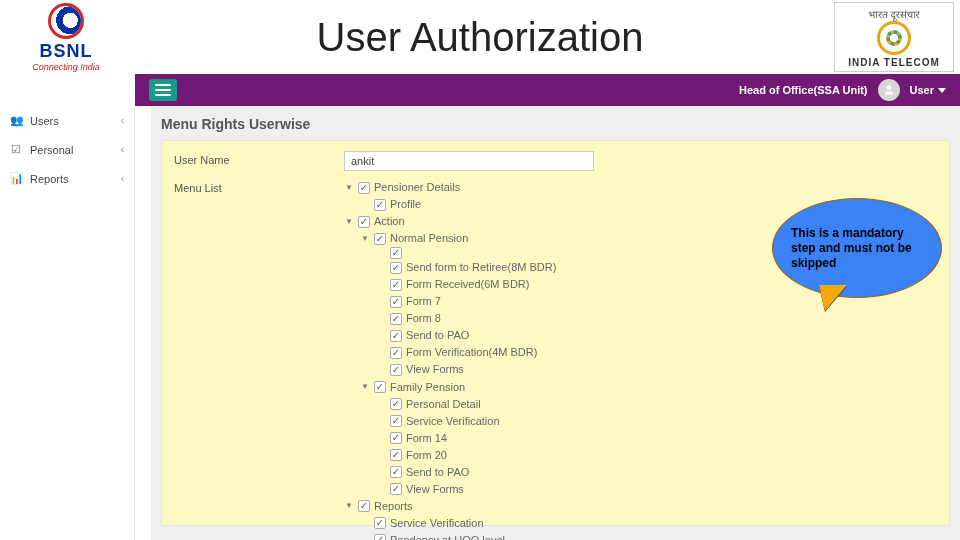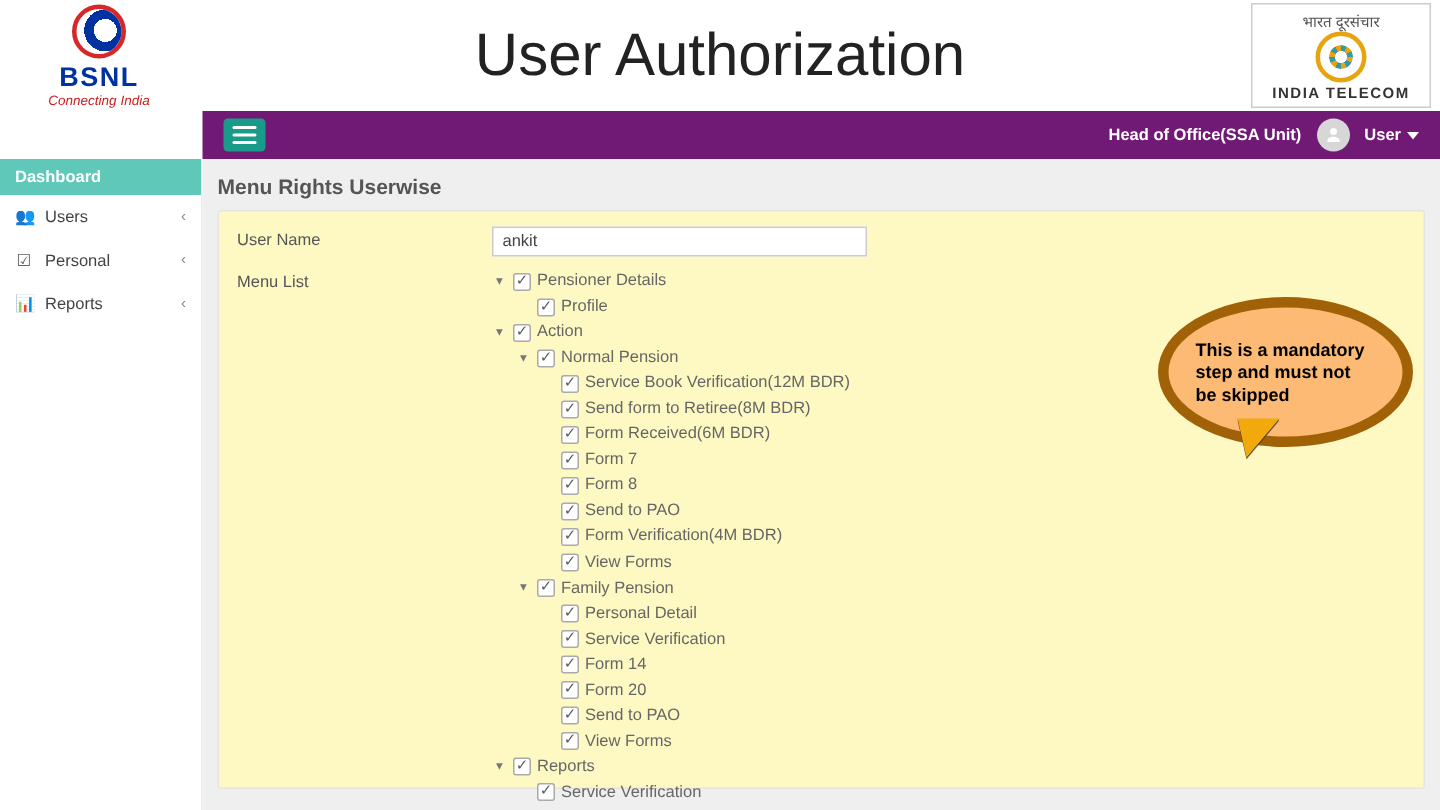--- a/index.html
+++ b/index.html
@@ -116,33 +116,33 @@
     display:inline-flex; align-items:center; justify-content:center;
     background:#fff;
   }
   .chk.checked::after {
     content:"✓"; font-size:10px; color:#5a5a5a; line-height:1;
   }
 
   
   .callout {
     position:absolute; right:-210px; top:40px; width:170px; height:100px;
-    background:#fdba74; border:7px solid #a16207; border-radius:50% / 50%;
+    background:#3b82f6; border:1px solid #a16207; border-radius:50% / 50%;
     display:flex; align-items:center; justify-content:center; padding:12px 18px;
   }
   .callout .txt { font-size:12px; font-weight:bold; color:#000; line-height:1.25; }
   .callout .tail {
     position:absolute; bottom:-14px; left:46px; width:0; height:0;
     border-left:6px solid transparent; border-right:22px solid transparent;
     border-top:26px solid #f2a90e;
     filter: drop-shadow(0 1px 0 #333);
   }
 
   
-  .content { position:relative; }
+  .content { position:relative;margin-left:16px; }
   .callout-wrap { position:absolute; right:18px; top:92px; }
   .callout { position:relative; right:auto; top:auto; }
 
 </style>
 </head>
 <body>
 
 <div class="slide-top">
   <div class="logo-box bsnl-logo">
     <div class="mark"></div>
@@ -177,21 +177,20 @@
             </svg>
         </span>
         <span class="user-drop">
           <span>User</span>
           <span class="caret-down"></span>
         </span>
       </div>
     </div>
 
     <div class="sidebar">
-      <div class="side-header">Dashboard</div>
       <div id="sidebar-items">
           <div class="side-item">
             <span class="lbl">
               <span class="side-ico">👥</span>
               <span>Users</span>
             </span>
             <span class="caret-r">‹</span>
           </div>
           <div class="side-item">
             <span class="lbl">
@@ -249,21 +248,20 @@
                       <div class="node">
                         <span class="tog">▾</span>
                         <span class="chk checked"></span>
                         <span>Normal Pension</span>
                       </div>
                       <ul>
                         <li>
                           <div class="node">
                             <span class="tog"></span>
                             <span class="chk checked"></span>
-                            <span>Service Book Verification(12M BDR)</span>
                           </div>
                         </li>
                         <li>
                           <div class="node">
                             <span class="tog"></span>
                             <span class="chk checked"></span>
                             <span>Send form to Retiree(8M BDR)</span>
                           </div>
                         </li>
                         <li>

